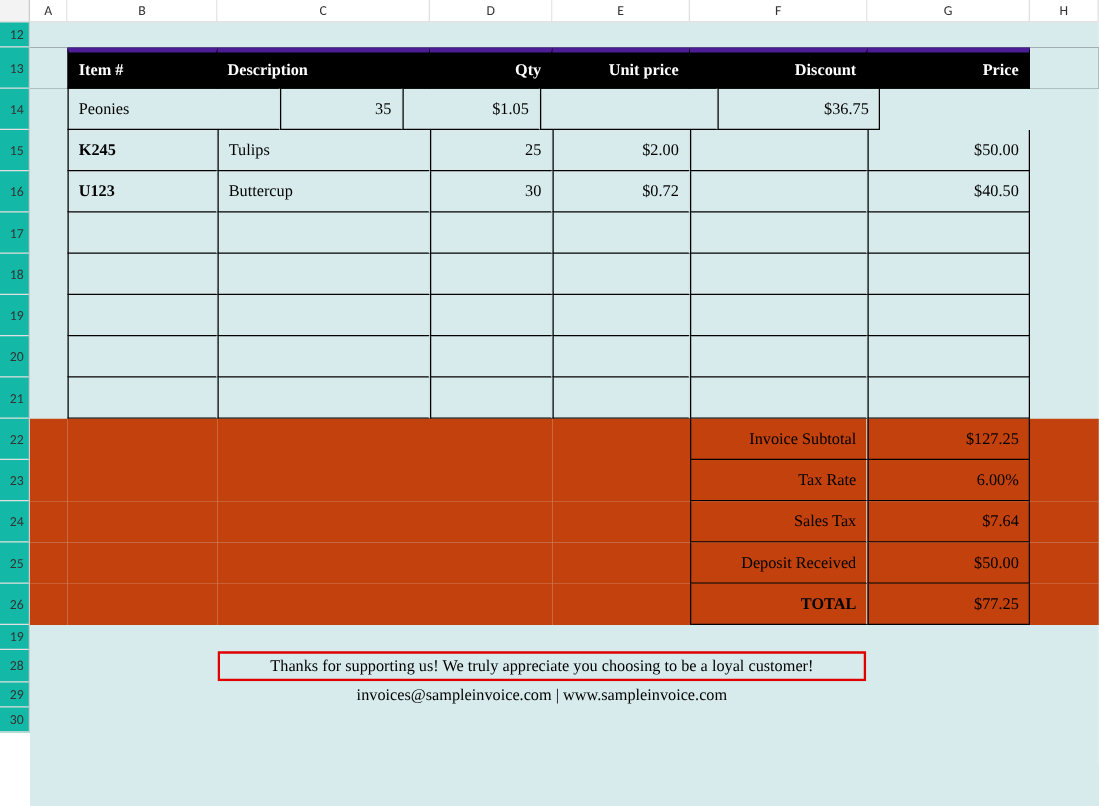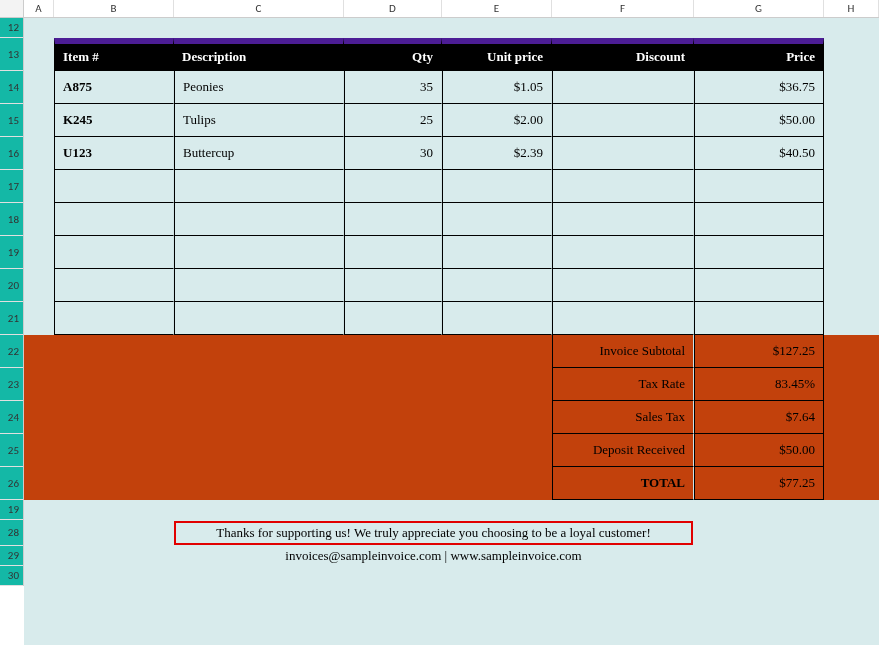--- a/index.html
+++ b/index.html
@@ -94,21 +94,21 @@
   .cC { width: 170px; }
   .cD { width: 98px; }
   .cE { width: 110px; }
   .cF { width: 142px; }
   .cG { width: 130px; }
   .cH { width: 55px; }
 
   
   .hdr { background: #000; color: #fff; font-weight: bold; }
   .hdr .cell { border-right: 1px solid #000; border-bottom: 1px solid #000; }
-  .bT { border-top: 6px solid #4c1d95; }
+  .bT { border-top: 4px solid #4c1d95; }
   .bB { border-bottom: 1px solid #000; }
   .bL { border-left: 1px solid #000; }
   .bR { border-right: 1px solid #000; }
   .bold { font-weight: bold; }
 
   
   .highlight {
     border: 2px solid #e10000;
     display: flex;
     align-items: center;
@@ -182,21 +182,20 @@
       <div class="cell cD right bT bB">Qty</div>
       <div class="cell cE right bT bB">Unit price</div>
       <div class="cell cF right bT bB">Discount</div>
       <div class="cell cG right bT bB bR">Price</div>
       <div class="cell cH noedge" style="background:#d8ebec"></div>
     </div>
 
     <div id="table-body">
         <div class="row">
           <div class="cell cA noedge"></div>
-          <div class="cell cB bL bB  bold">A875</div>
           <div class="cell cC bL bB">Peonies</div>
           <div class="cell cD bL bB right">35</div>
           <div class="cell cE bL bB right">$1.05</div>
           <div class="cell cF bL bB right"></div>
           <div class="cell cG bL bR bB right">$36.75</div>
           <div class="cell cH noedge"></div>
         </div>
         <div class="row">
           <div class="cell cA noedge"></div>
           <div class="cell cB bL bB  bold">K245</div>
@@ -205,21 +204,21 @@
           <div class="cell cE bL bB right">$2.00</div>
           <div class="cell cF bL bB right"></div>
           <div class="cell cG bL bR bB right">$50.00</div>
           <div class="cell cH noedge"></div>
         </div>
         <div class="row">
           <div class="cell cA noedge"></div>
           <div class="cell cB bL bB  bold">U123</div>
           <div class="cell cC bL bB">Buttercup</div>
           <div class="cell cD bL bB right">30</div>
-          <div class="cell cE bL bB right">$2.39</div>
+          <div class="cell cE bL bB right">$0.72</div>
           <div class="cell cF bL bB right"></div>
           <div class="cell cG bL bR bB right">$40.50</div>
           <div class="cell cH noedge"></div>
         </div>
         <div class="row">
           <div class="cell cA noedge"></div>
           <div class="cell cB bL bB  "></div>
           <div class="cell cC bL bB"></div>
           <div class="cell cD bL bB right"></div>
           <div class="cell cE bL bB right"></div>
@@ -280,21 +279,21 @@
           <div class="cell cG bL bR bB right">$127.25</div>
           <div class="cell cH noedge"></div>
         </div>
         <div class="row summary">
           <div class="cell cA noedge"></div>
           <div class="cell cB noedge"></div>
           <div class="cell cC noedge"></div>
           <div class="cell cD noedge"></div>
           <div class="cell cE noedge"></div>
           <div class="cell cF bL bB right ">Tax Rate</div>
-          <div class="cell cG bL bR bB right">83.45%</div>
+          <div class="cell cG bL bR bB right">6.00%</div>
           <div class="cell cH noedge"></div>
         </div>
         <div class="row summary">
           <div class="cell cA noedge"></div>
           <div class="cell cB noedge"></div>
           <div class="cell cC noedge"></div>
           <div class="cell cD noedge"></div>
           <div class="cell cE noedge"></div>
           <div class="cell cF bL bB right ">Sales Tax</div>
           <div class="cell cG bL bR bB right">$7.64</div>

